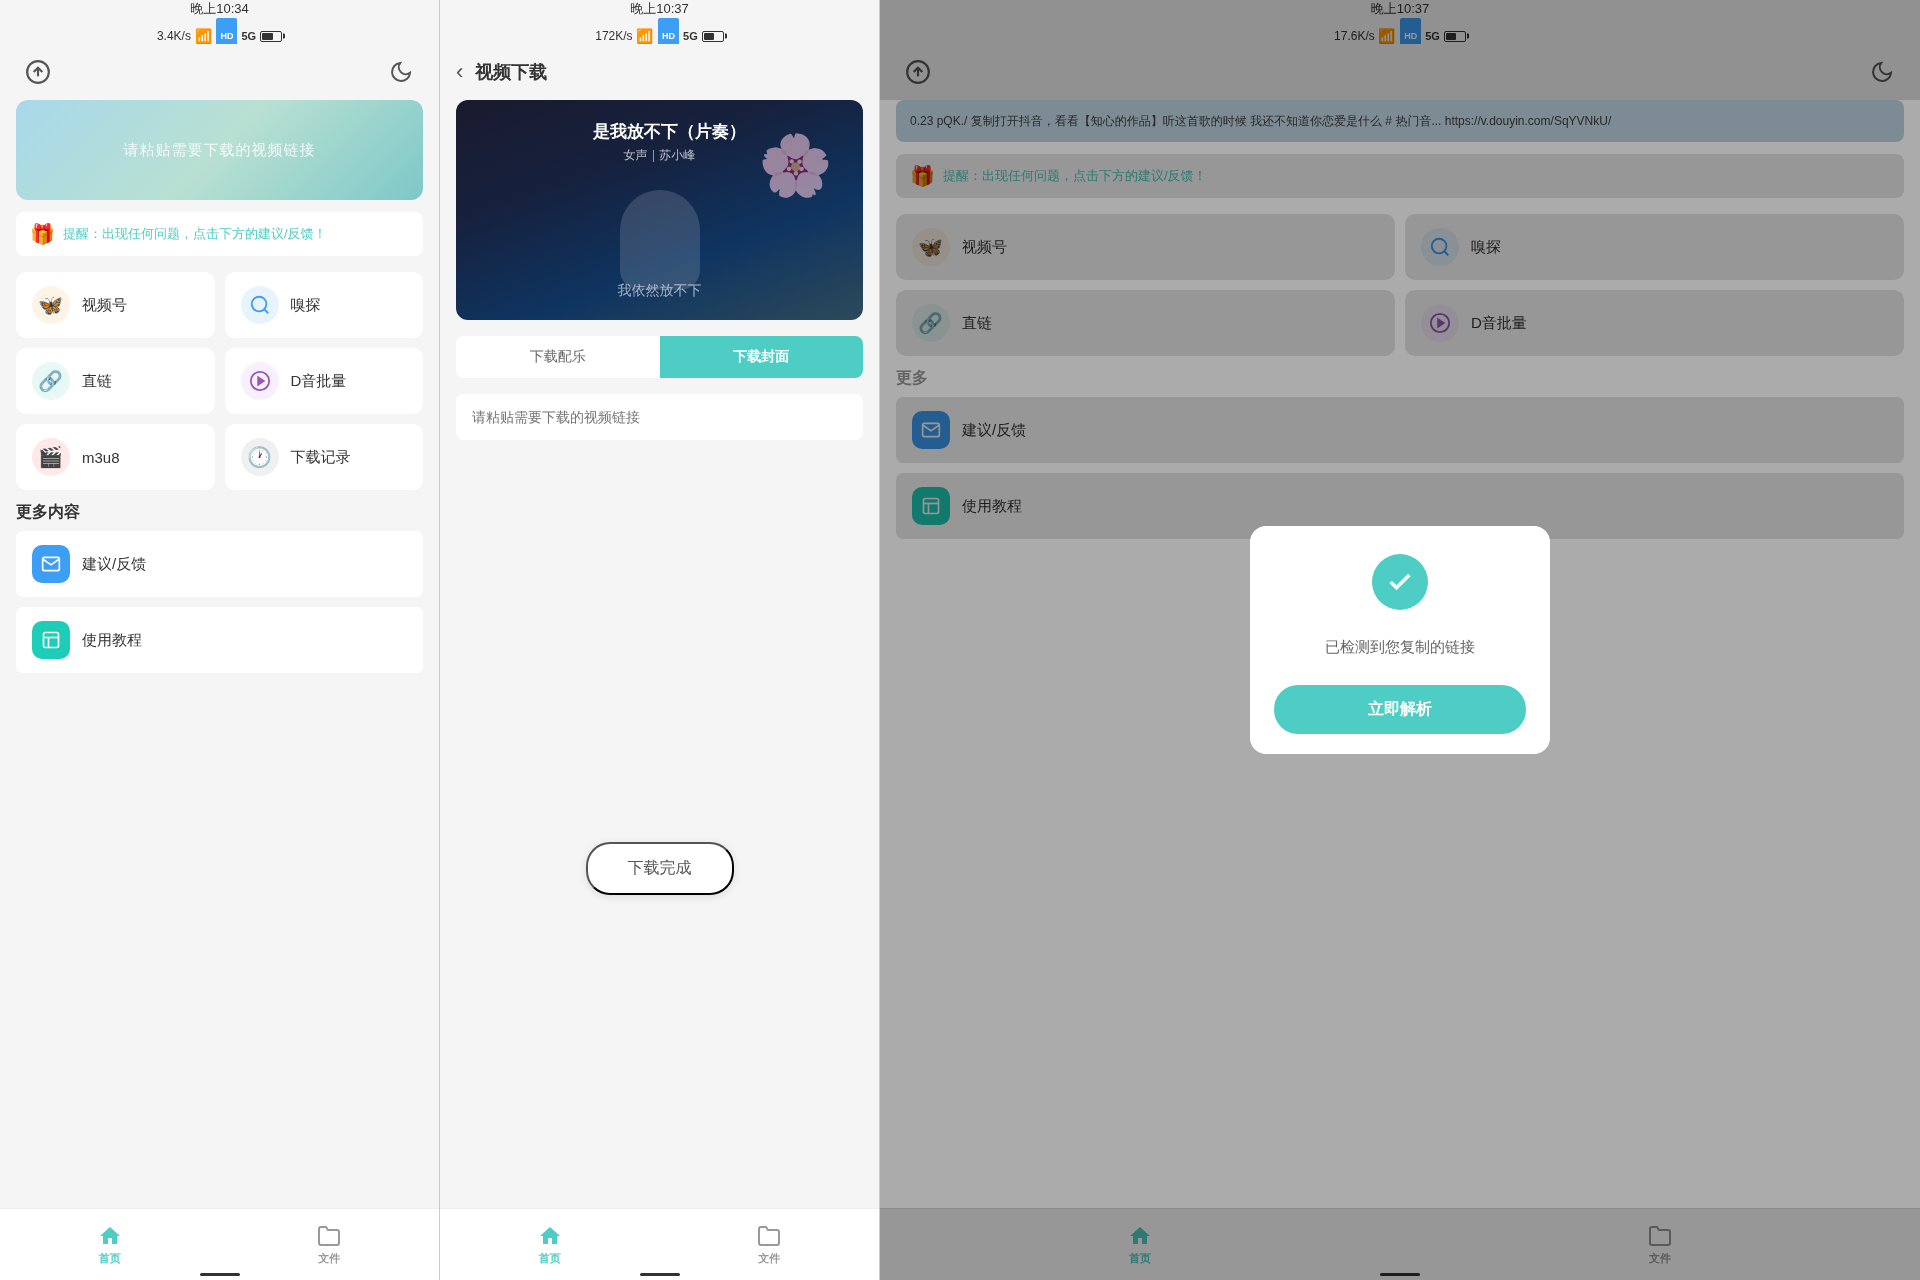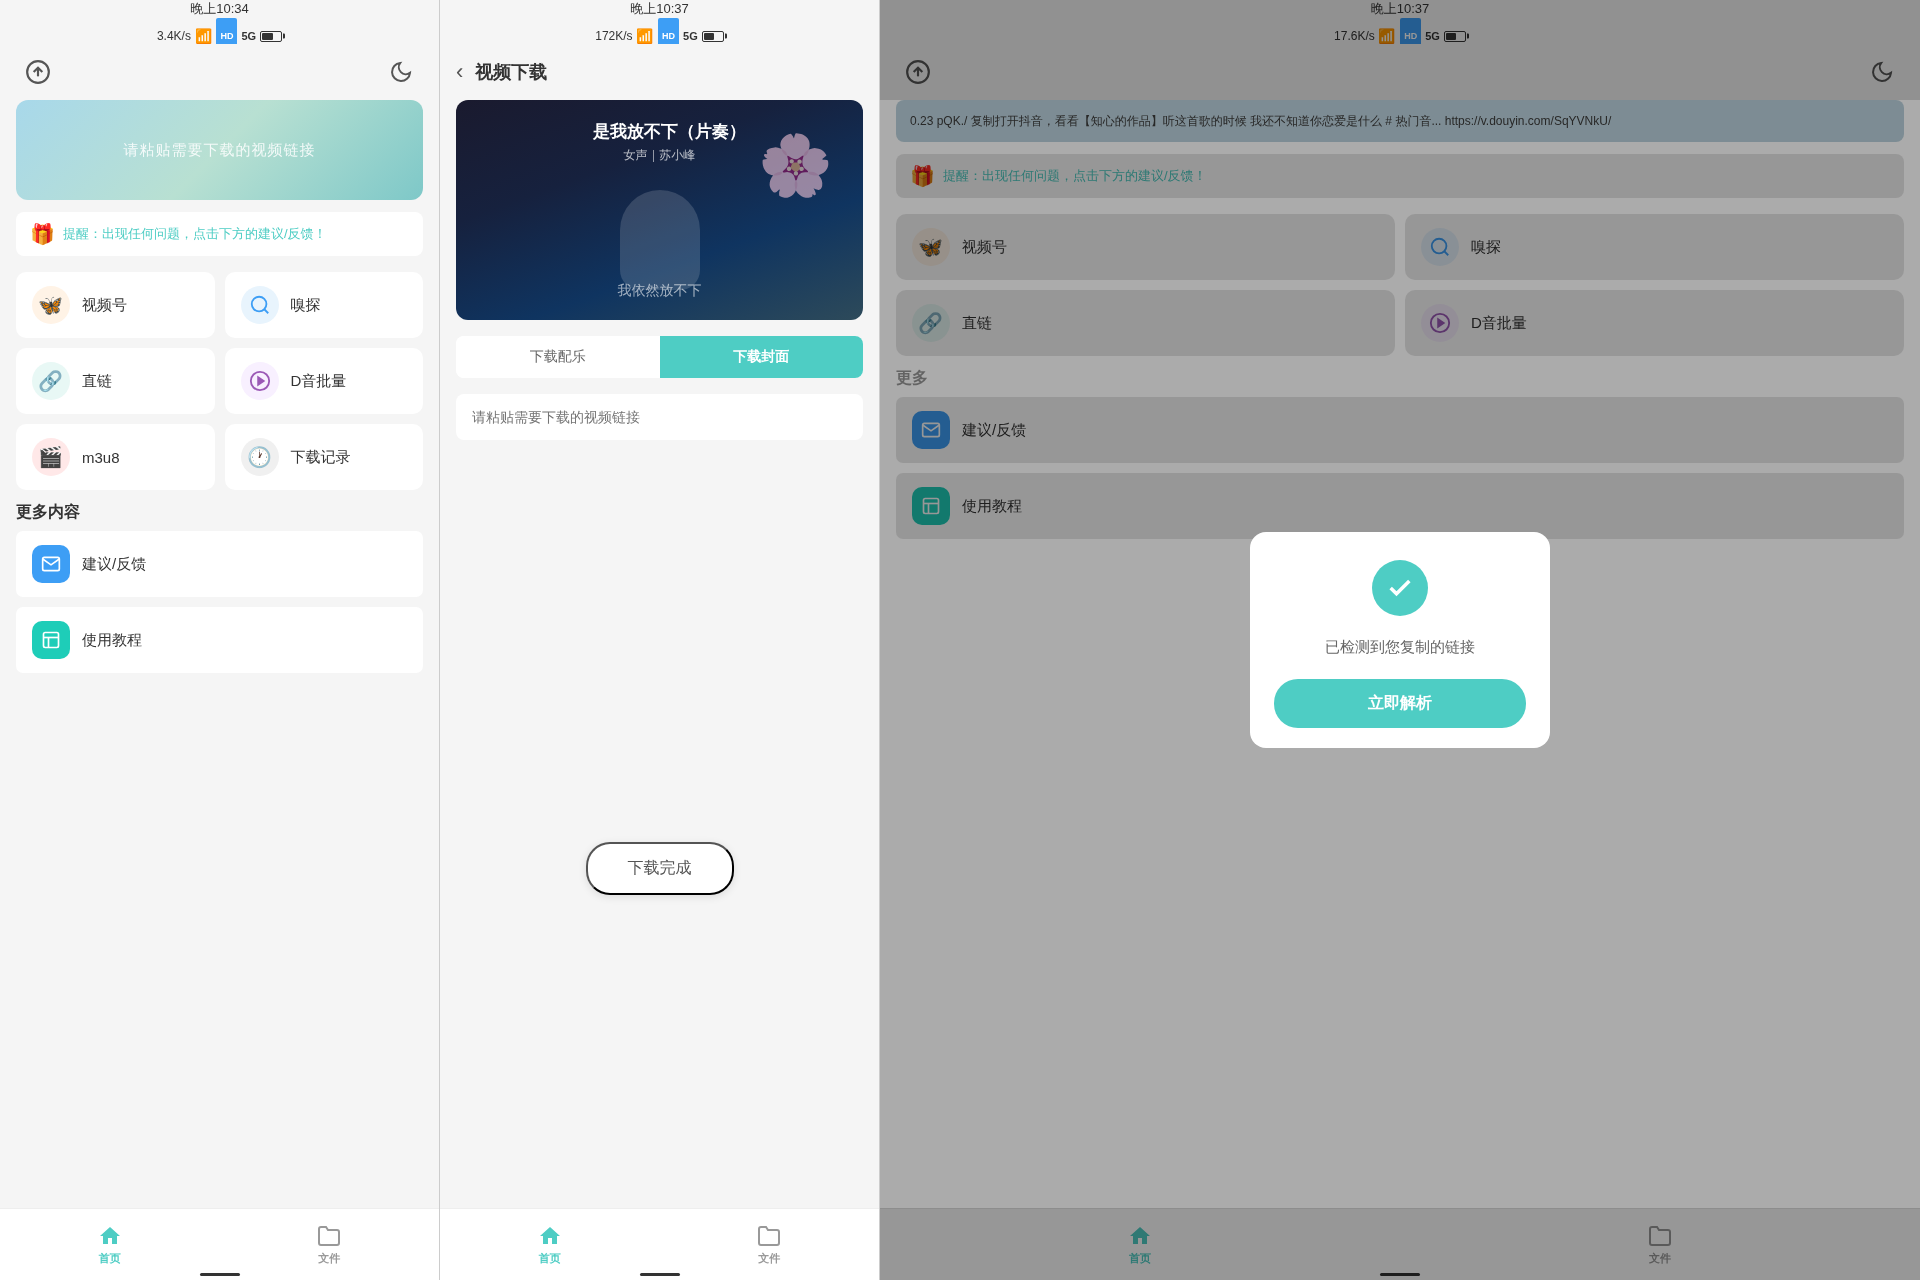--- a/index.html
+++ b/index.html
@@ -468,21 +468,21 @@
       z-index: 100;
     }
     .dialog-box {
       background: #fff;
       border-radius: 16px;
       width: 300px;
       padding: 28px 24px 20px;
       display: flex;
       flex-direction: column;
       align-items: center;
-      gap: 22px;
+      gap: 28px;
     }
     .dialog-check-circle {
       width: 56px;
       height: 56px;
       border-radius: 50%;
       background: #4ecdc4;
       display: flex;
       align-items: center;
       justify-content: center;
       color: #fff;

